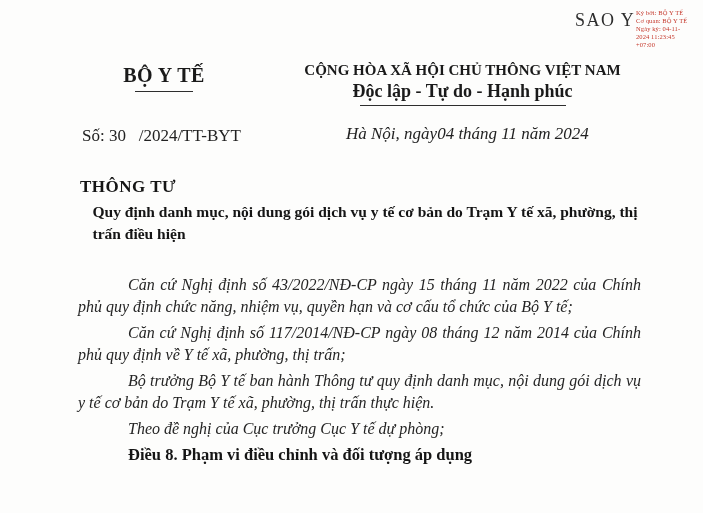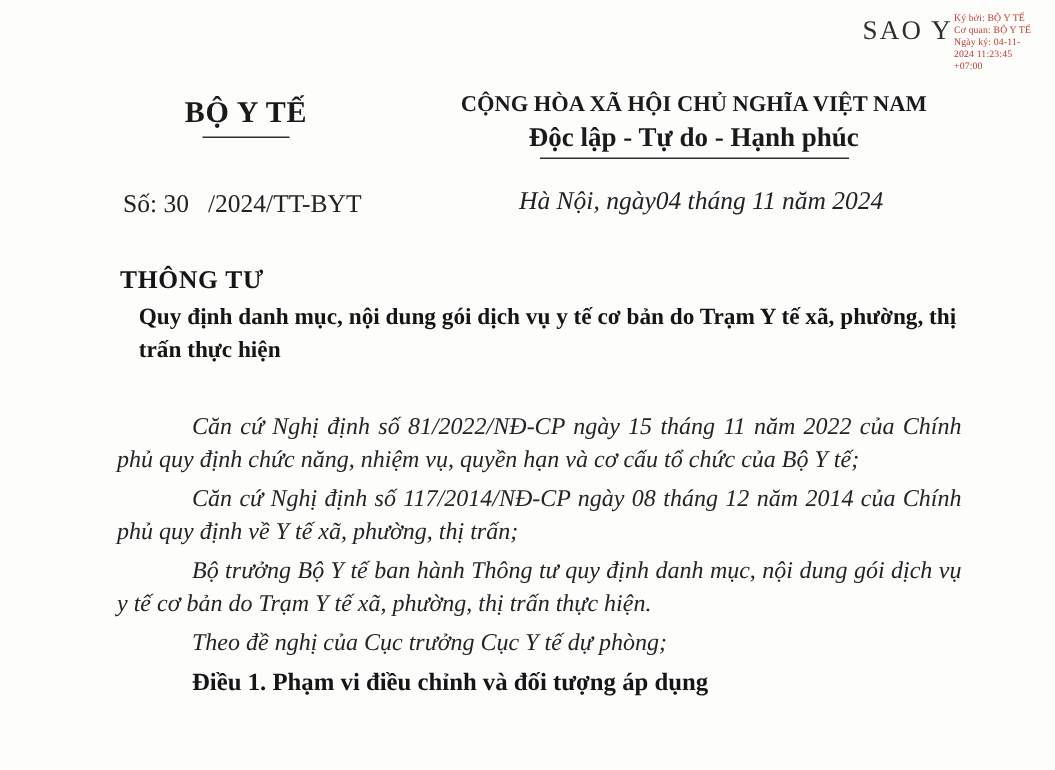--- a/index.html
+++ b/index.html
@@ -164,35 +164,35 @@
     <div>2024 11:23:45</div>
     <div>+07:00</div>
   </div>
 
   <div class="hdr-left">
     <div class="issuer">BỘ Y TẾ</div>
     <div class="rule rule-issuer"></div>
   </div>
 
   <div class="hdr-right">
-    <div class="national-title">CỘNG HÒA XÃ HỘI CHỦ NGHĨA VIỆT NAM</div>
+    <div class="national-title">CỘNG HÒA XÃ HỘI CHỦ THÔNG VIỆT NAM</div>
     <div class="motto">Độc lập - Tự do - Hạnh phúc</div>
     <div class="rule rule-motto"></div>
   </div>
 
   <div class="doc-number">Số: 30   /2024/TT-BYT</div>
 
   <div class="place-date">Hà Nội, ngày04 tháng 11 năm 2024</div>
 
   <div class="title-block">
     <div class="doc-type">THÔNG TƯ</div>
-    <div class="subject">Quy định danh mục, nội dung gói dịch vụ y tế cơ bản do Trạm Y tế xã, phường, thị trấn thực hiện</div>
+    <div class="subject">Quy định danh mục, nội dung gói dịch vụ y tế cơ bản do Trạm Y tế xã, phường, thị trấn điều hiện</div>
   </div>
 
   <div class="body-block">
-    <p class="recital">Căn cứ Nghị định số 81/2022/NĐ-CP ngày 15 tháng 11 năm 2022 của Chính phủ quy định chức năng, nhiệm vụ, quyền hạn và cơ cấu tổ chức của Bộ Y tế;</p>
+    <p class="recital">Căn cứ Nghị định số 43/2022/NĐ-CP ngày 15 tháng 11 năm 2022 của Chính phủ quy định chức năng, nhiệm vụ, quyền hạn và cơ cấu tổ chức của Bộ Y tế;</p>
     <p class="recital">Căn cứ Nghị định số 117/2014/NĐ-CP ngày 08 tháng 12 năm 2014 của Chính phủ quy định về Y tế xã, phường, thị trấn;</p>
     <p class="recital">Bộ trưởng Bộ Y tế ban hành Thông tư quy định danh mục, nội dung gói dịch vụ y tế cơ bản do Trạm Y tế xã, phường, thị trấn thực hiện.</p>
     <p class="recital">Theo đề nghị của Cục trưởng Cục Y tế dự phòng;</p>
-    <p class="article-heading">Điều 1. Phạm vi điều chỉnh và đối tượng áp dụng</p>
+    <p class="article-heading">Điều 8. Phạm vi điều chỉnh và đối tượng áp dụng</p>
   </div>
 
 </div>
 
 </body></html>

